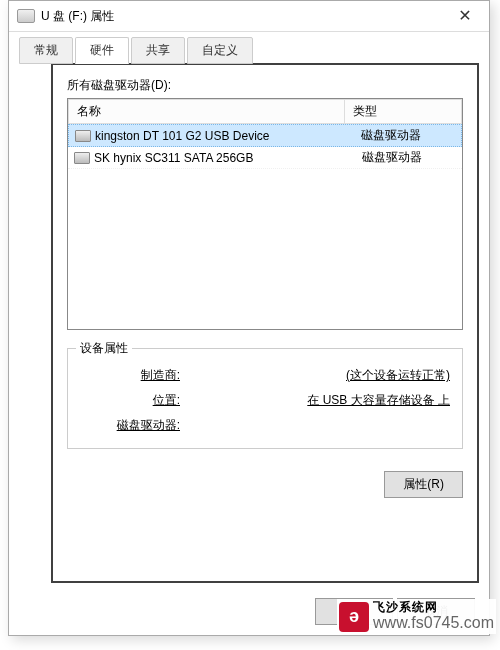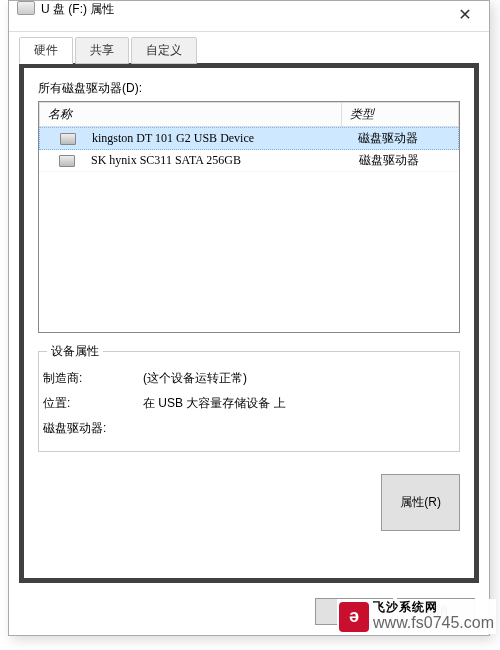--- a/index.html
+++ b/index.html
@@ -19,21 +19,21 @@
     top: 0;
     width: 480px;
     height: 634px;
     border: 1px solid #aaa;
     background: #fff;
     box-shadow: 4px 4px 12px rgba(0,0,0,0.15);
   }
   .titlebar {
     height: 30px;
     display: flex;
-    align-items: flex-start;
+    align-items: center;
     padding: 0 4px 0 8px;
     border-bottom: 1px solid #ddd;
   }
   .titlebar .drive-icon {
     width: 16px; height: 12px;
     background: linear-gradient(#f0f0f0,#ccc);
     border:1px solid #999;
     border-radius:2px;
     margin-right:6px;
   }
@@ -64,38 +64,38 @@
     font-size:12px;
     color:#333;
     border-top-left-radius:2px;
     border-top-right-radius:2px;
   }
   .tab.active {
     background:#fff;
     border-bottom:1px solid #fff;
   }
   .tabpane {
-    border:5px solid #404040;
+    border:2px solid #404040;
     padding: 12px 14px;
     position:relative;
     z-index:1;
     height: 520px;
     box-sizing:border-box;
+    margin-left:32px;
   }
   .label { margin-bottom:4px; }
   .listview {
     border:1px solid #888;
     height: 230px;
     background:#fff;
     overflow:hidden;
   }
   .lv-head {
     display:flex;
     background:#b91c1c;
-    font-style:italic;
   }
   .lv-head .col {
     border:1px solid #ddd;
     border-left:none;
     padding:3px 8px;
     background:#fcfcfc;
   }
   .lv-head .col:first-child { border-left:1px solid #ddd; }
   .col-name { flex:1; }
   .col-type { width:100px; }
@@ -103,46 +103,47 @@
     display:flex;
     padding:2px 0;
     border-bottom:1px dotted #f0f0f0;
     align-items:center;
   }
   .lv-body .row.selected {
     background:#cde8ff;
     border:1px dotted #7ab7e8;
     box-sizing:border-box;
   }
-  .lv-body .cell-name { flex:1; display:flex; align-items:center; padding-left:20px; gap:16px;font-family:Liberation Serif, serif;}
+  .lv-body .cell-name { flex:1; display:flex; align-items:center; padding-left:6px; gap:4px;}
   .lv-body .cell-type { width:100px; padding-left:6px; }
   .mini-drive {
     width:14px; height:10px;
     background:linear-gradient(#eee,#bbb);
     border:1px solid #888; border-radius:1px;
   }
   .fieldset {
     border:1px solid #ccc;
     margin-top:18px;
-    padding: 10px 12px 14px 4px;
+    padding: 10px 12px 14px 12px;
     position:relative;
+    text-align:right;
   }
   .fieldset .legend {
     position:absolute;
     top:-9px; left:8px;
     background:#fff;
     padding:0 4px;
   }
-  .proprow { display:flex; margin-top:8px; }
+  .proprow { display:flex; margin-top:8px;text-decoration:underline; }
   .proprow .plabel { width:100px; }
   .proprow .pval { flex:1; }
   .btn {
     border:1px solid #999;
     background:#e1e1e1;
-    padding:19px 18px;
+    padding:4px 18px;
     font-size:12px;
     cursor:pointer;
     font-family:inherit;
   }
   .btn-row-right { text-align:right; margin-top:22px; }
   .dialog-buttons {
     position:absolute;
     bottom:10px; right:14px; left:14px;
     display:flex;
     justify-content:flex-end;
@@ -172,20 +173,21 @@
 
 <div class="window">
   <div class="titlebar">
     <div class="drive-icon"></div>
     <div class="title">U 盘 (F:) 属性</div>
     <div class="close">✕</div>
   </div>
 
   <div class="content">
     <div class="tabs">
+      <div class="tab">常规</div>
       <div class="tab active">硬件</div>
       <div class="tab">共享</div>
       <div class="tab">自定义</div>
     </div>
 
     <div class="tabpane">
       <div class="label">所有磁盘驱动器(D):</div>
 
       <div class="listview">
         <div class="lv-head">

